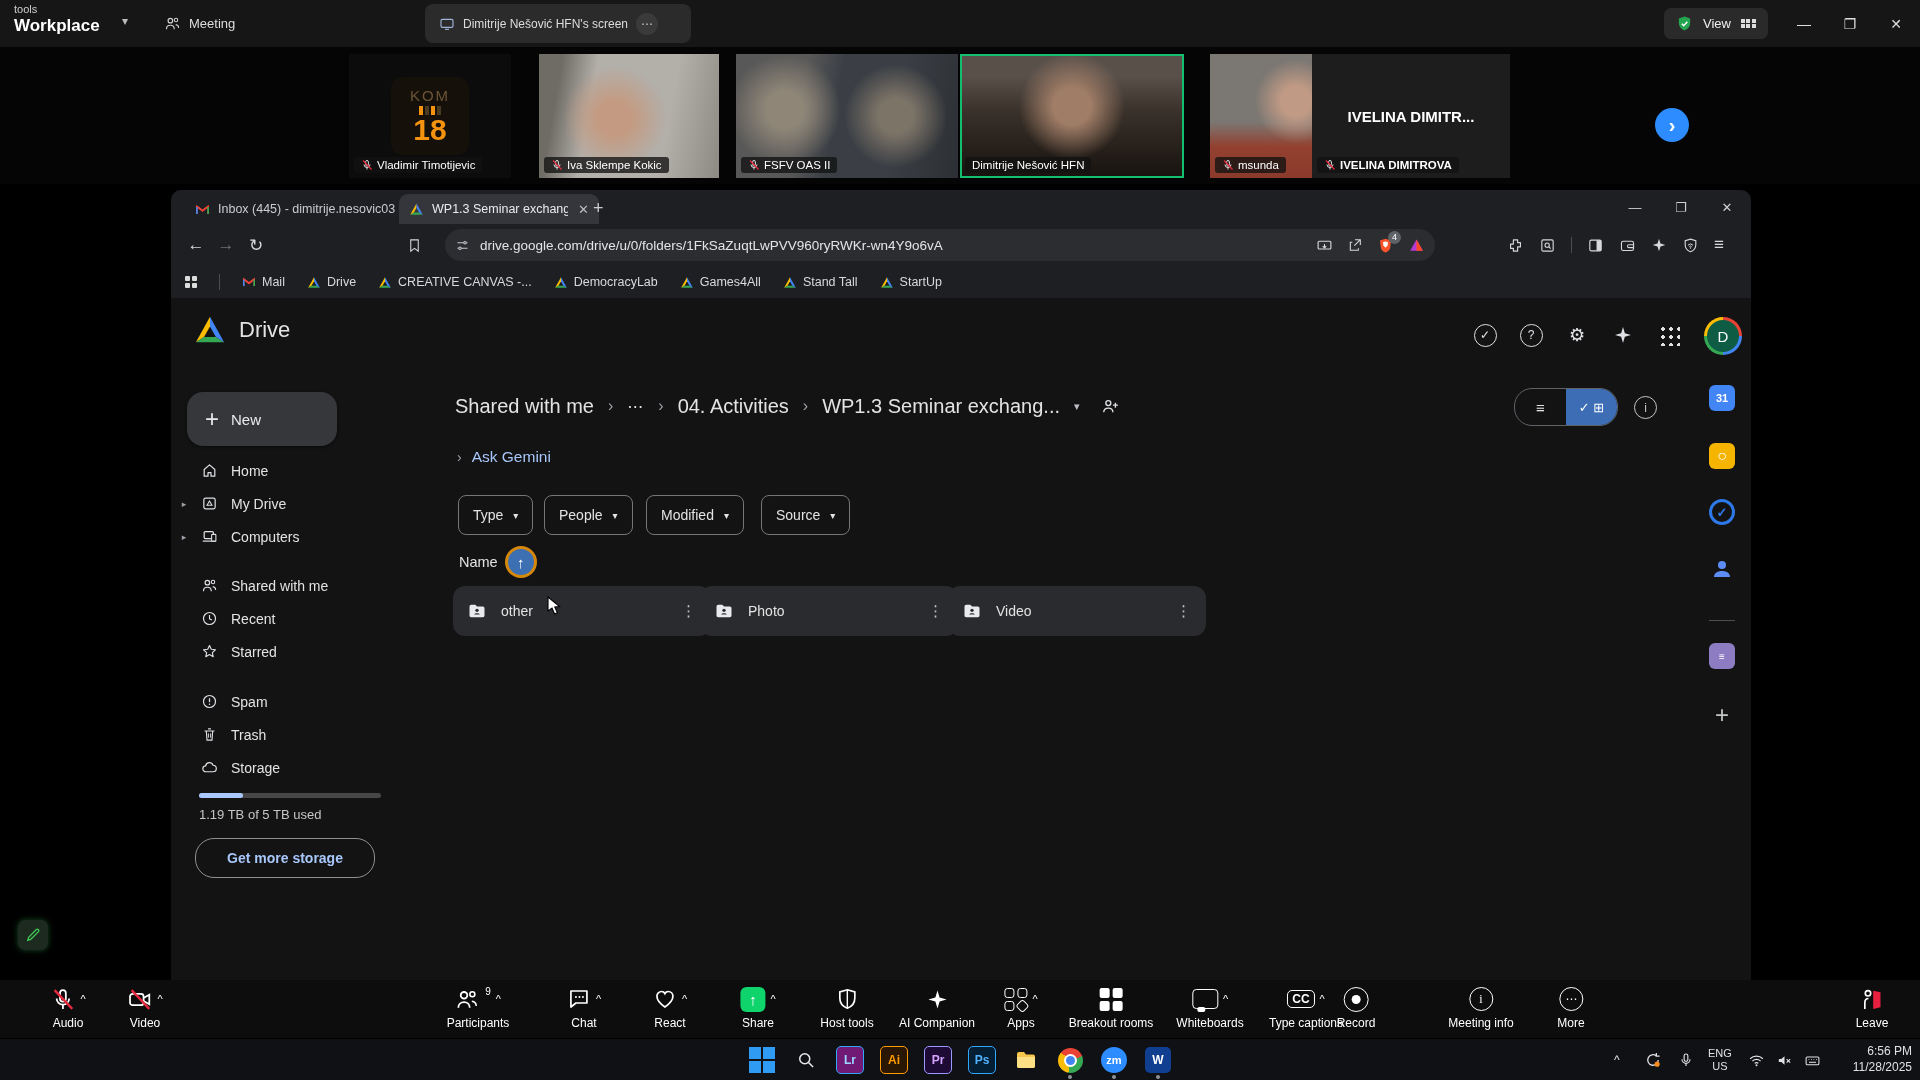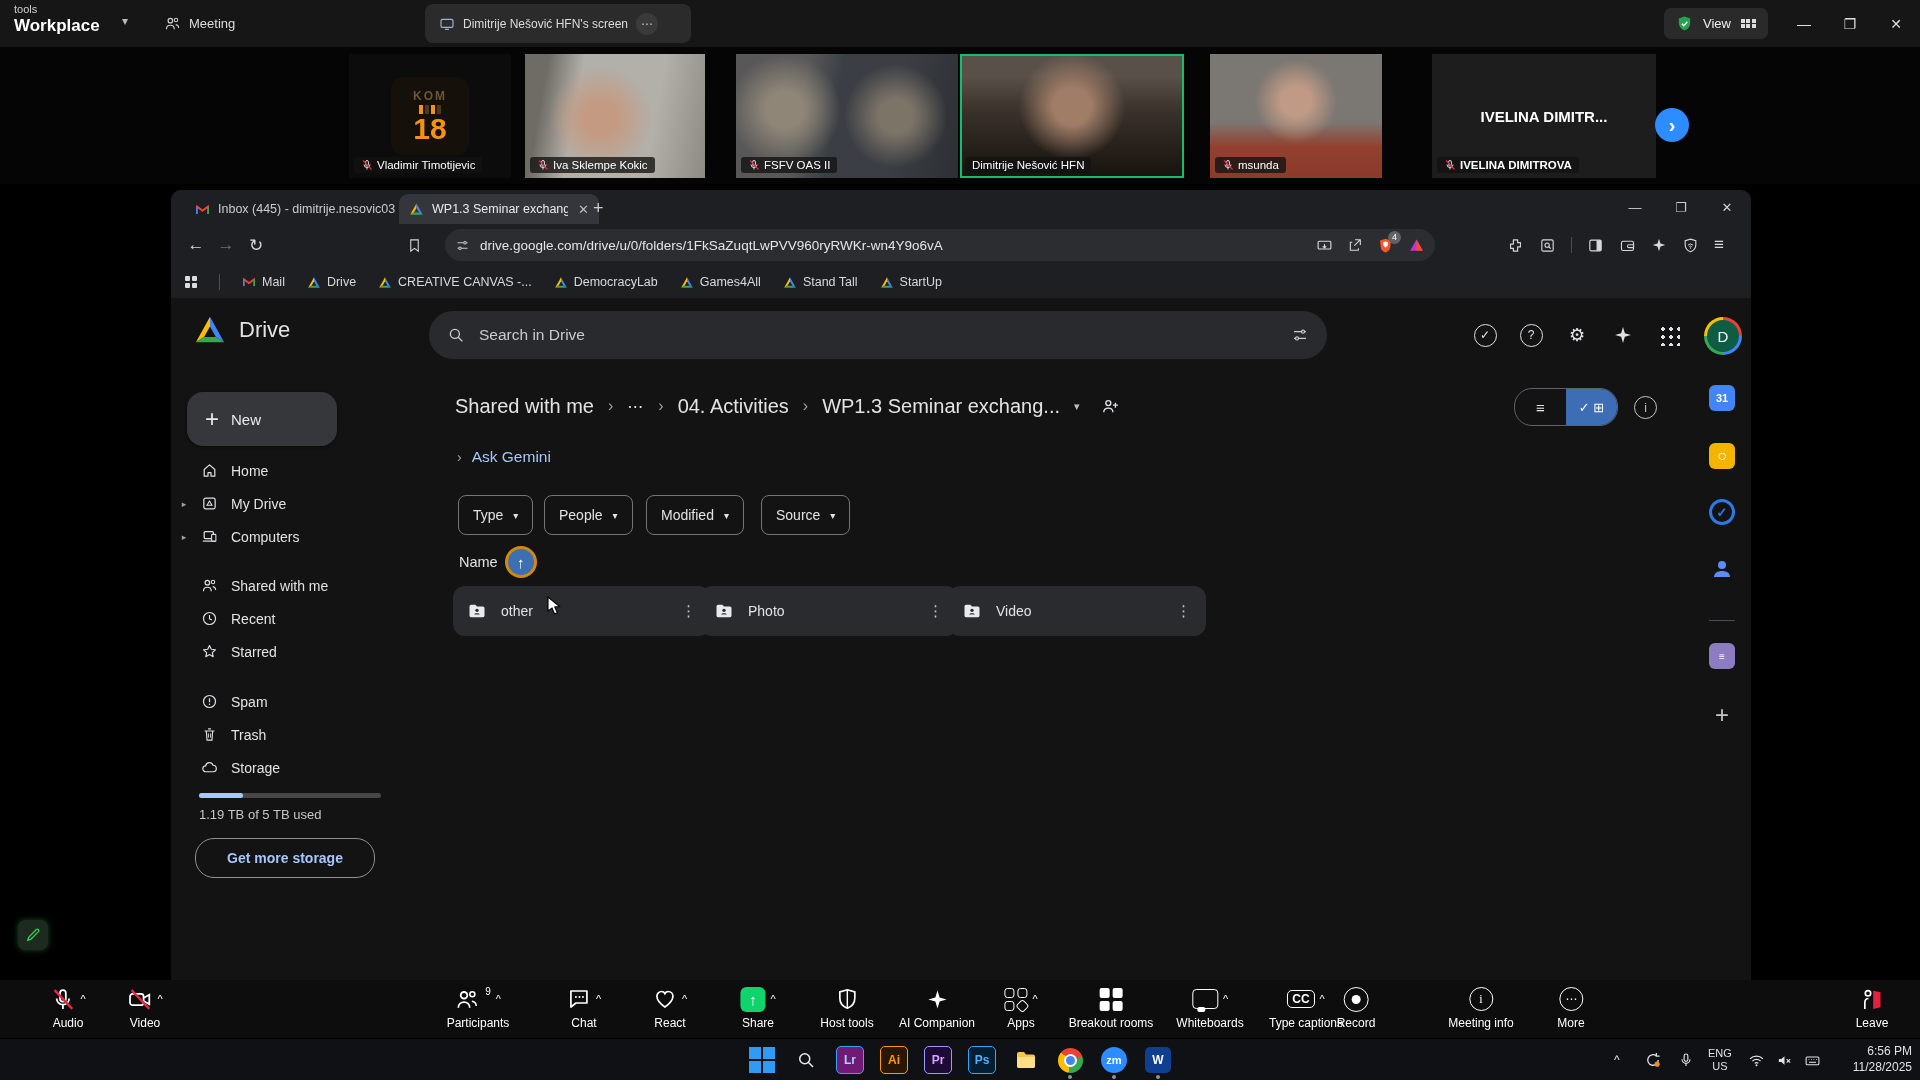--- a/index.html
+++ b/index.html
@@ -21,21 +21,21 @@
   .winbtn{top:0;width:44px;height:47px;display:grid;place-items:center;color:#ddd;font-size:14px}
   .gridglyph{display:grid;grid-template-columns:4px 4px 4px;gap:1.5px}
   .gridglyph i{width:4px;height:4px;background:#ddd}
 
   
   #strip{left:0;top:47px;width:1920px;height:137px;background:#050505}
   .tile{position:absolute;top:7px;height:124px;background:#141414;overflow:hidden}
   .tile.active{outline:2px solid #13bf6e;outline-offset:-2px}
   .plabel{position:absolute;left:5px;bottom:5px;background:rgba(18,18,18,.78);color:#fff;font-size:11.5px;padding:2px 7px;border-radius:3px;display:flex;align-items:flex-start;gap:4px;white-space:nowrap}
   .vt-logo{position:absolute;left:50%;top:50%;transform:translate(-50%,-50%);width:78px;height:78px;border-radius:12px;background:#15100a;display:flex;flex-direction:column;align-items:center;justify-content:center}
-  .vt-logo .k{color:#6b5636;font-size:12px;font-weight:bold;letter-spacing:2px}
+  .vt-logo .k{color:#6b5636;font-size:15px;font-weight:normal;letter-spacing:2px}
   .vt-logo .n{color:#f5930f;font-size:30px;font-weight:bold;line-height:1}
   .vt-logo .figs{display:flex;gap:2px;margin-top:2px}
   .vt-logo .figs i{width:4px;height:9px;background:#f5930f}
   .vt-logo .figs i:nth-child(2n){background:#4a3a22}
   .nametile{display:grid;place-items:center;font-size:15px;font-weight:bold;color:#fff;background:#1d1d1d}
   .nextbtn{left:1655px;top:61px;width:34px;height:34px;border-radius:50%;background:#2d8cff;display:grid;place-items:center;color:#fff;font-size:20px;font-weight:bold}
 
   
   #bwin{left:171px;top:190px;width:1580px;height:790px;background:#131314;border-radius:10px 10px 0 0;overflow:hidden}
   #btabs{left:0;top:0;width:1580px;height:34px;background:#1e1f23}
@@ -363,21 +363,21 @@
       <div class="n">18</div>
     </div>
     <div class="plabel">
       <svg width="12" height="12" viewBox="0 0 24 24" color="#fff">
           <use href="#i-mic"></use>
           <path d="M4 3l17 18" stroke="#e8283f" stroke-width="2.4"></path>
         </svg>
       <span>Vladimir Timotijevic</span>
     </div>
   </div>
-  <div class="tile" style="left:525px;width:180px;background:radial-gradient(circle at 42% 52%,#c49b82 0 14%,rgba(0,0,0,0) 42%),linear-gradient(100deg,#6f6c66 0 12%,#b3afa9 30% 70%,#8d8a84)">
+  <div class="tile" style="left:539px;width:180px;background:radial-gradient(circle at 42% 52%,#c49b82 0 14%,rgba(0,0,0,0) 42%),linear-gradient(100deg,#6f6c66 0 12%,#b3afa9 30% 70%,#8d8a84)">
     <div class="plabel">
       <svg width="12" height="12" viewBox="0 0 24 24" color="#fff">
           <use href="#i-mic"></use>
           <path d="M4 3l17 18" stroke="#e8283f" stroke-width="2.4"></path>
         </svg>
       <span>Iva Sklempe Kokic</span>
     </div>
   </div>
   <div class="tile" style="left:736px;width:222px;background:radial-gradient(circle at 22% 45%,#8f8678 0 10%,rgba(0,0,0,0) 30%),radial-gradient(circle at 72% 50%,#7d7468 0 10%,rgba(0,0,0,0) 30%),linear-gradient(100deg,#585858 0 30%,#3b3f45 45% 70%,#2c2f33)">
     <div class="plabel">
@@ -395,21 +395,21 @@
   </div>
   <div class="tile" style="left:1210px;width:172px;background:radial-gradient(circle at 50% 38%,#c09a85 0 13%,rgba(0,0,0,0) 36%),linear-gradient(#7b7772 0 55%,#93402f 75%,#8a3a2b)">
     <div class="plabel">
       <svg width="12" height="12" viewBox="0 0 24 24" color="#fff">
           <use href="#i-mic"></use>
           <path d="M4 3l17 18" stroke="#e8283f" stroke-width="2.4"></path>
         </svg>
       <span>msunda</span>
     </div>
   </div>
-  <div class="tile nametile" style="left:1432px;width:224px">
+  <div class="tile nametile" style="left:1312px;width:198px">
     <span>IVELINA DIMITR...</span>
     <div class="plabel">
       <svg width="12" height="12" viewBox="0 0 24 24" color="#fff">
           <use href="#i-mic"></use>
           <path d="M4 3l17 18" stroke="#e8283f" stroke-width="2.4"></path>
         </svg>
       <span>IVELINA DIMITROVA</span>
     </div>
   </div>
   <div class="a nextbtn">›</div>
@@ -543,29 +543,20 @@
       <span>StartUp</span>
     </span>
   </div>
 
   <div id="drv" class="a">
     <div class="a" id="drv-logo">
       <svg width="34" height="31" viewBox="0 0 24 22">
           <use href="#i-drv"></use>
         </svg>
       <span class="t">Drive</span>
-    </div>
-    <div id="dsearch" class="a">
-      <svg width="18" height="18" viewBox="0 0 24 24" color="#c7cbcf">
-          <use href="#i-mag"></use>
-        </svg>
-      <span class="sp">Search in Drive</span>
-      <svg width="18" height="18" viewBox="0 0 24 24" color="#c7cbcf">
-          <use href="#i-tune"></use>
-        </svg>
     </div>
     <div class="a hico" style="left:1302px">
         <span class="circ">✓</span>
       </div>
     <div class="a hico" style="left:1348px">
         <span class="circ">?</span>
       </div>
     <div class="a hico" style="left:1394px">⚙</div>
     <div class="a hico" style="left:1440px">
       <svg width="20" height="20" viewBox="0 0 24 24" color="#dfe1e5">

